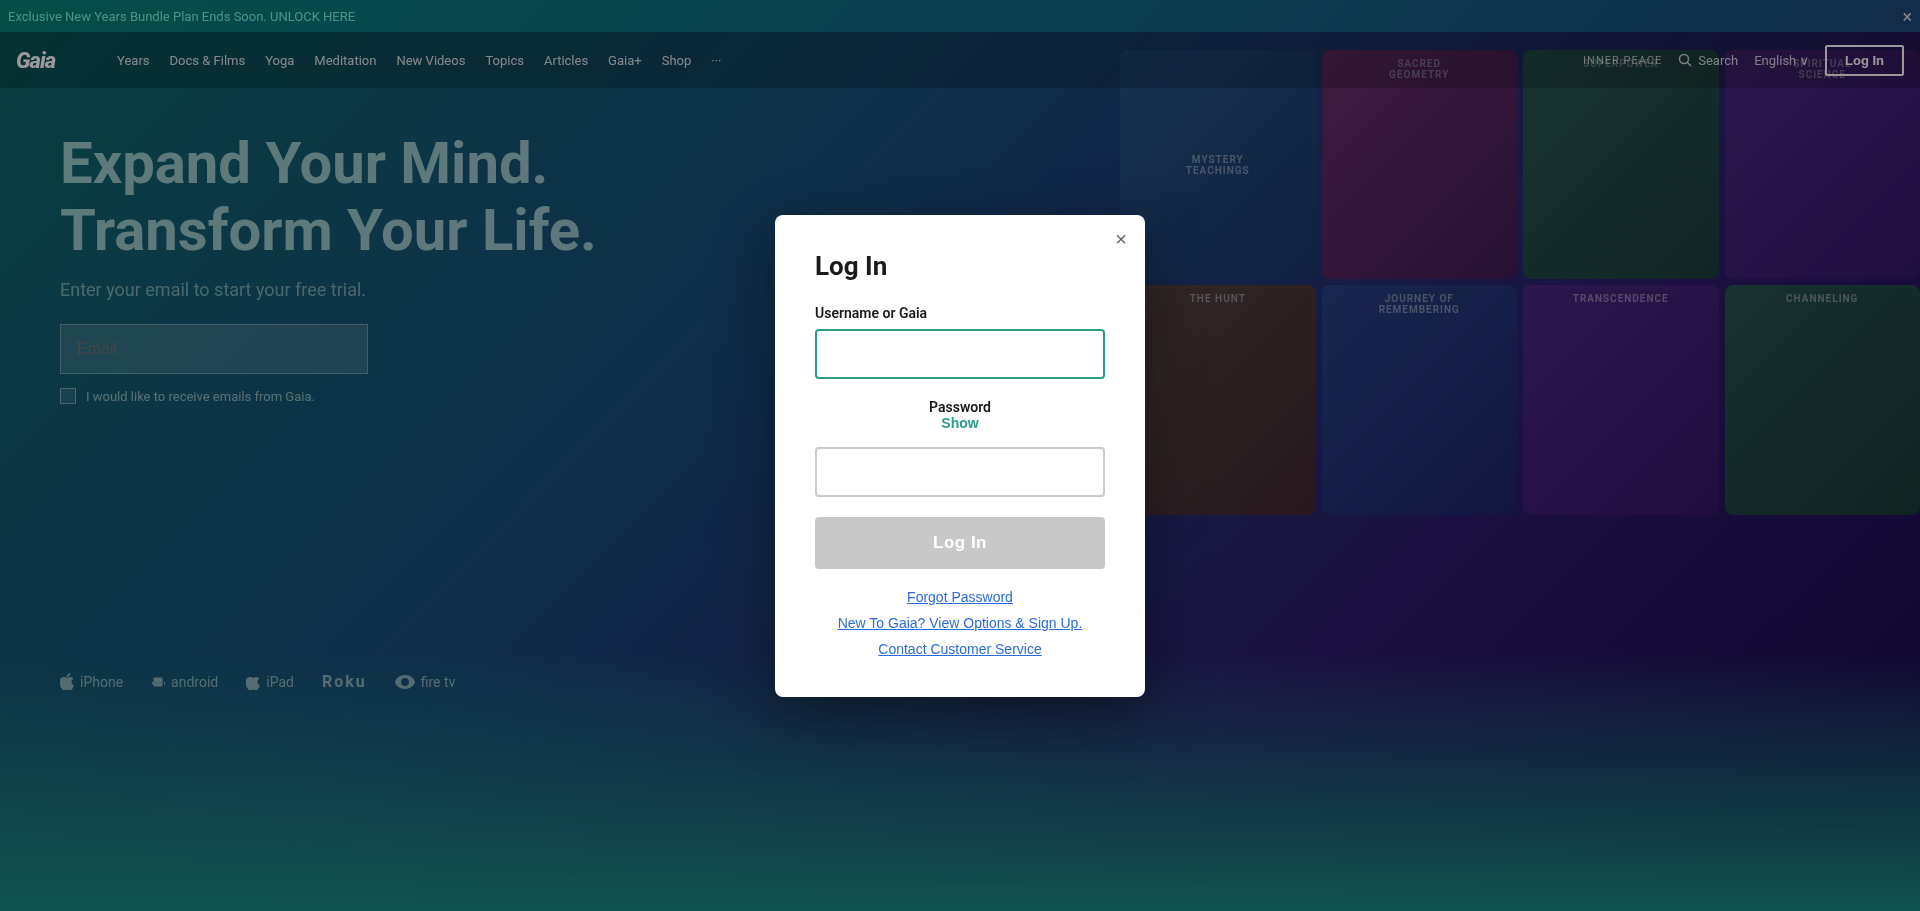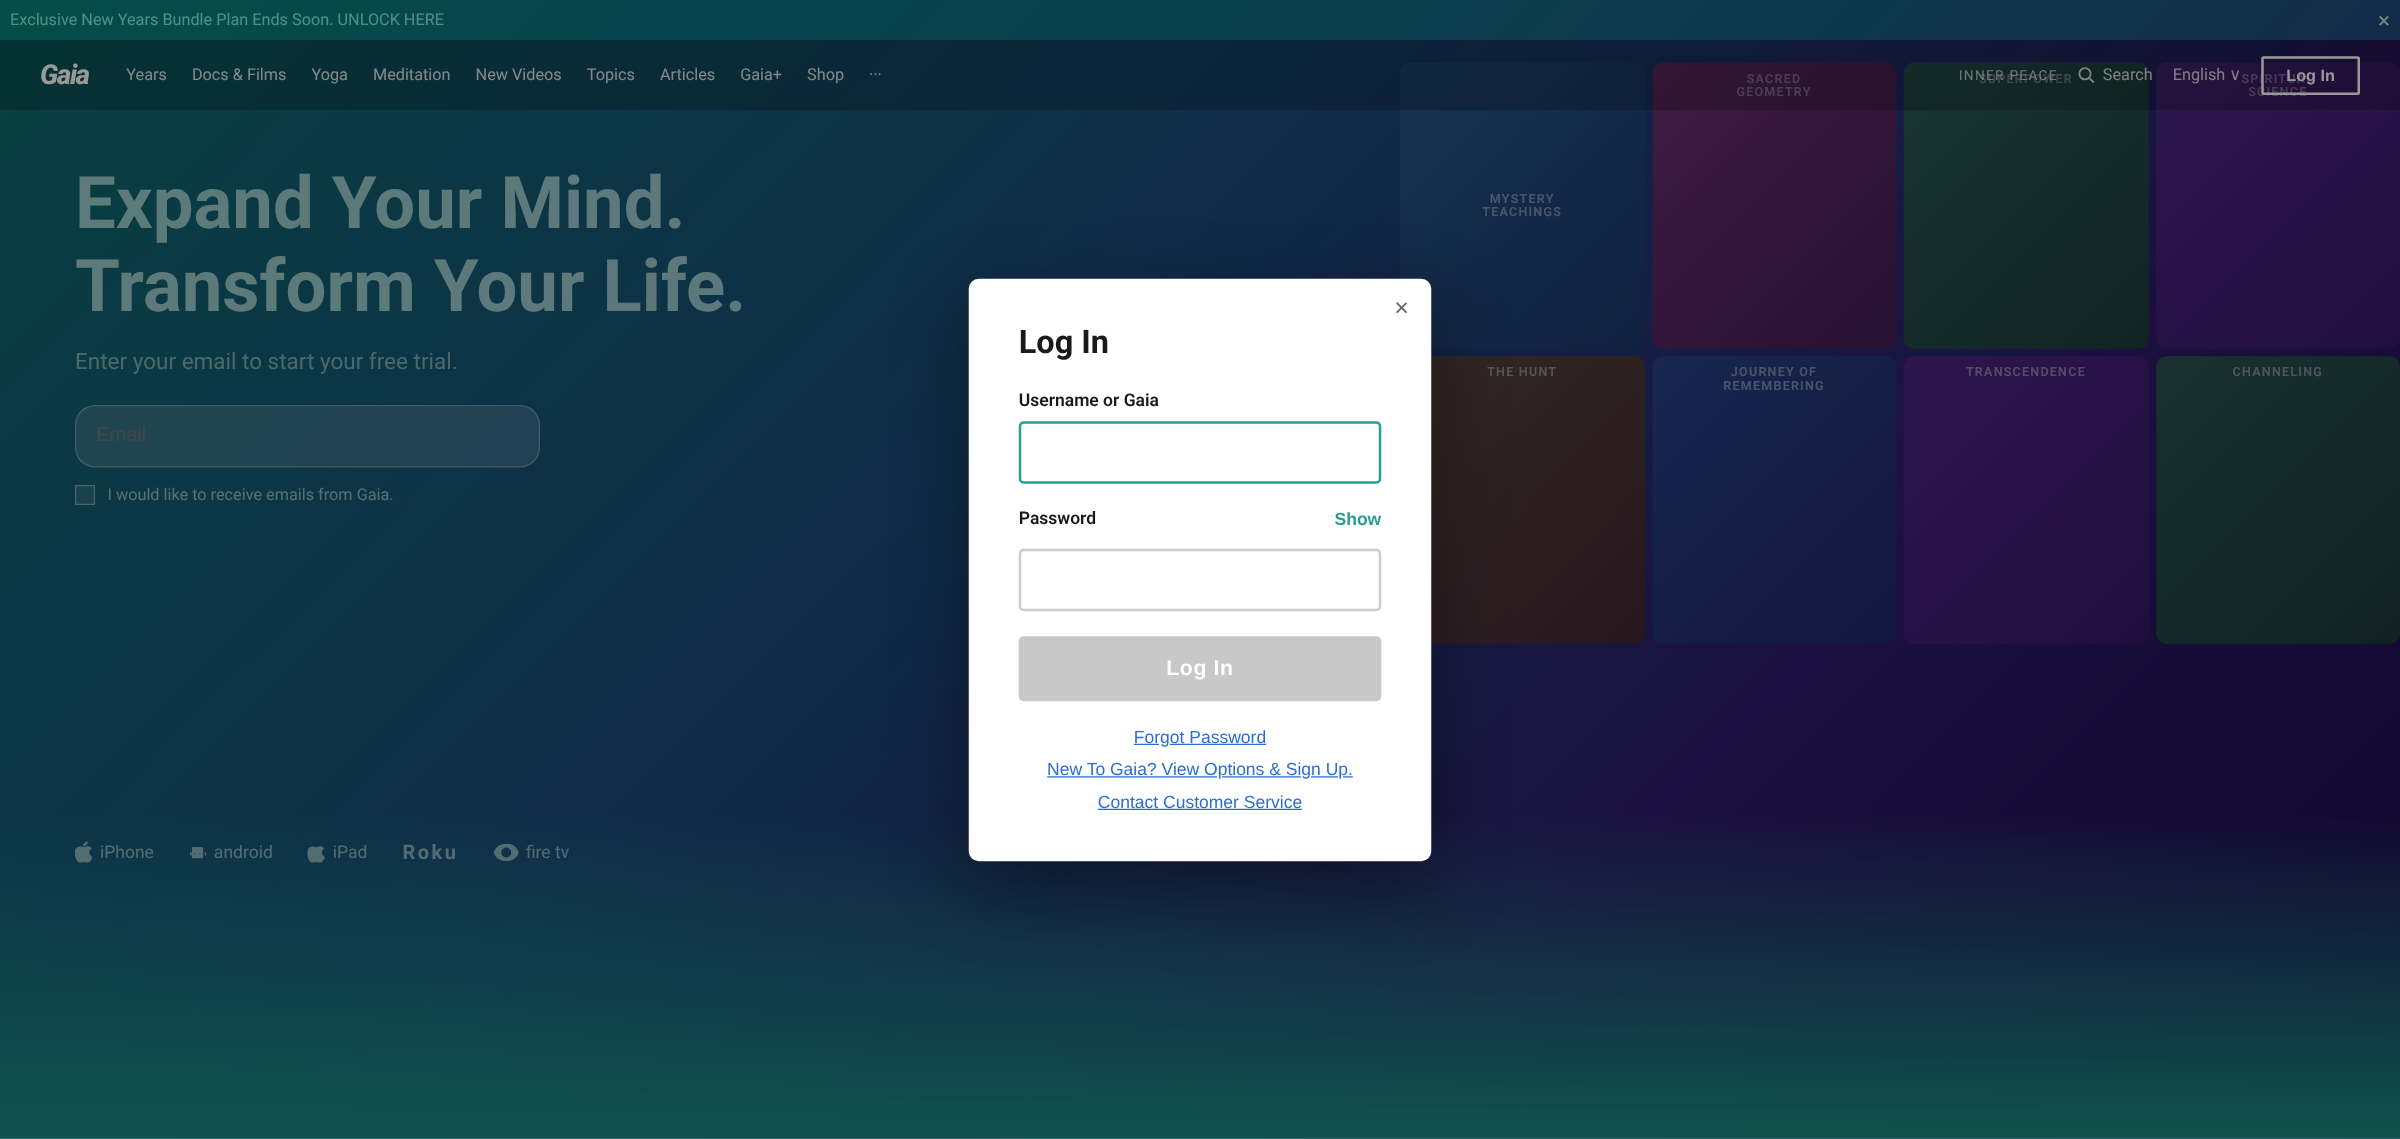--- a/index.html
+++ b/index.html
@@ -72,23 +72,24 @@
 
     
     .navbar {
       position: absolute;
       top: 32px;
       left: 0;
       right: 0;
       height: 56px;
       display: flex;
       align-items: center;
-      padding: 0 32px;
+      padding: 0 16px;
       z-index: 10;
       background: rgba(0,0,0,0.2);
+      gap: 32px;
     }
     .nav-logo {
       color: #fff;
       font-size: 22px;
       font-weight: 800;
       font-style: italic;
       letter-spacing: -1px;
       margin-right: 30px;
     }
     .nav-items {
@@ -148,25 +149,25 @@
       line-height: 1.15;
       max-width: 540px;
     }
     .hero-subtitle {
       color: rgba(180, 220, 215, 0.65);
       font-size: 18px;
       margin-top: 16px;
       margin-bottom: 24px;
     }
     .hero-email-input {
-      width: 372px;
+      width: 308px;
       height: 50px;
       background: rgba(255,255,255,0.15);
       border: 1px solid rgba(255,255,255,0.3);
-      border-radius: 16px;
+      border-radius: 0;
       padding: 0 16px;
       color: rgba(255,255,255,0.6);
       font-size: 16px;
       display: block;
     }
     .hero-checkbox-row {
       display: flex;
       align-items: center;
       gap: 10px;
       margin-top: 14px;
@@ -255,20 +256,21 @@
       font-size: 14px;
       font-weight: 600;
       color: #1a1a1a;
       margin-bottom: 8px;
     }
     .form-label-row {
       display: flex;
       justify-content: space-between;
       align-items: center;
       margin-bottom: 16px;
+      flex-direction: column;
     }
     .show-btn {
       background: none;
       border: none;
       color: #2a9d8f;
       font-size: 14px;
       font-weight: 600;
       cursor: pointer;
     }
     .form-input {

